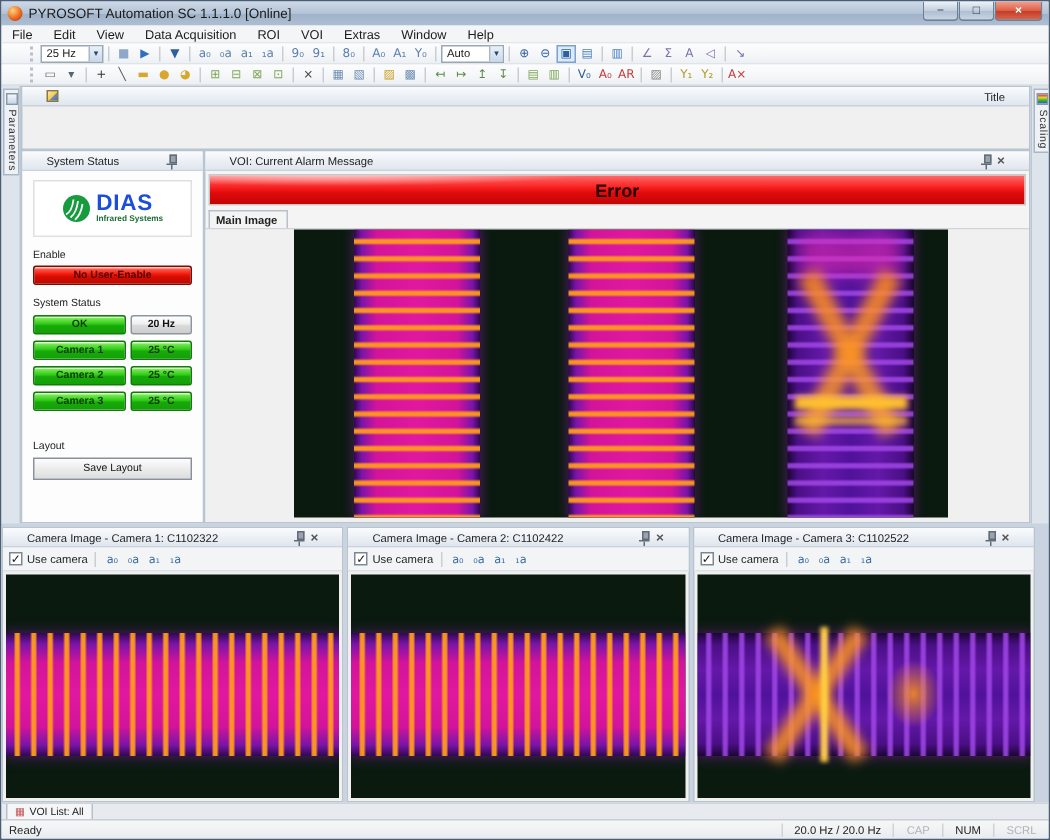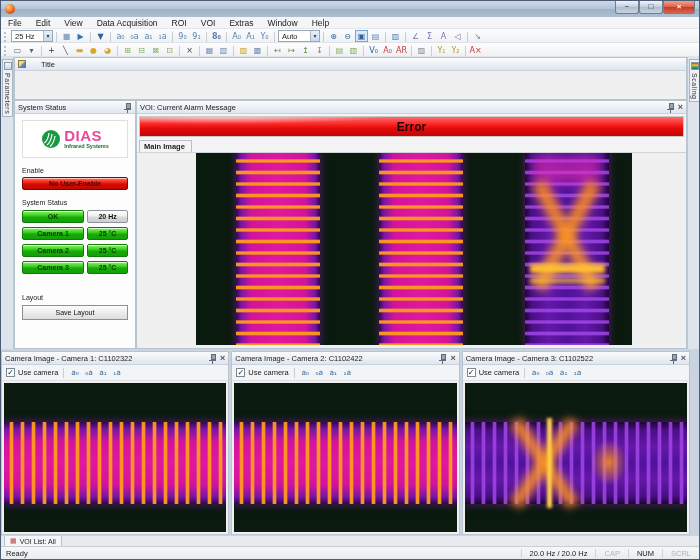--- a/index.html
+++ b/index.html
@@ -16,21 +16,21 @@
   .wincontrols { margin-left:auto; display:flex; margin-top:-3px; }
   .wc { width:24px; height:13px; font-size:8px; line-height:12px; text-align:center; color:#333;
     border:1px solid #6f7f92; border-top:none; background:linear-gradient(#eef3f9,#c2cfdf 50%,#aebdd0 51%,#c7d4e2);
     border-radius:0 0 3px 3px; }
   .wc.close { background:linear-gradient(#f2a08e,#dd5f47 50%,#c33a24 51%,#d8654d); color:#fff; font-weight:bold; width:32px; }
 
   
   .menubar { height:12px; flex:0 0 12px; display:flex; align-items:center; background:#f3f5f7;
     border-bottom:1px solid #e3e6ea; font-size:8.5px; color:#1a1a1a; }
   .menuitem { padding:0 7px; line-height:12px; }
-  .toolbar { height:14px; flex:0 0 14px; display:flex; align-items:flex-end; padding:0 2px; gap:1px;
+  .toolbar { height:14px; flex:0 0 14px; display:flex; align-items:center; padding:0 18px; gap:1px;
     background:linear-gradient(#fdfdfe,#eef1f4); border-bottom:1px solid #e0e3e7; }
   .grip { width:3px; height:10px; border-left:2px dotted #b6bfca; margin:0 3px 0 1px; }
   .combo { height:12px; width:42px; background:#fff; border:1px solid #9aa7b5; display:flex;
     align-items:center; font-size:7.5px; color:#222; padding-left:3px; }
   .combo .arrow { margin-left:auto; width:9px; height:10px; font-size:6px; line-height:10px; text-align:center;
     color:#345; background:linear-gradient(#e8f1fa,#c8d9ec); border-left:1px solid #aab8c6; }
   .ticon { min-width:13px; height:12px; display:flex; align-items:center; justify-content:center;
     font-family:"DejaVu Sans", sans-serif; font-size:8px; }
   .ticon.pressed { border:1px solid #7da2ce; background:#dcebfb; }
   .tsep { width:1px; height:10px; background:#c9ced4; margin:0 2px; }
@@ -41,22 +41,22 @@
   .vstrip { position:absolute; top:0; height:292px; background:#dde4ec; }
   .vstrip.left { left:0; width:13px; border-right:1px solid #bcc7d3; }
   .vstrip.right { right:0; width:12px; border-left:1px solid #bcc7d3; }
   .vtab { margin:2px 1px; background:#eef2f6; border:1px solid #a9b6c4; display:flex;
     flex-direction:column; align-items:center; padding:2px 0; gap:3px; width:11px; }
   .vtab .vtext { writing-mode:vertical-rl; font-size:7px; color:#333; letter-spacing:.5px; }
   .minisq { width:8px; height:8px; border:1px solid #8899aa; background:linear-gradient(#f4f8fc,#c7d6e6); }
   .minisq.rainbow { background:linear-gradient(180deg,#e03030,#e8d22c 35%,#2fb830 65%,#2f55c8); }
 
   .panel { position:absolute; border:1px solid #b9c4d1; background:#f0f0f0; display:flex; flex-direction:column; }
-  .phead { height:13px; flex:0 0 13px; display:flex; align-items:center; gap:15px; padding:0 3px;
-    background:linear-gradient(#fafbfd,#dfe6ee); border-bottom:1px solid #c9d2dc; font-size:7.5px; color:#222; }
+  .phead { height:13px; flex:0 0 13px; display:flex; align-items:center; gap:3px; padding:0 16px;
+    background:linear-gradient(#fafbfd,#dfe6ee); border-bottom:1px solid #c9d2dc; font-size:7.5px; color:#222;justify-content:space-between; }
   .phead .sp { margin-left:auto; display:flex; align-items:center; gap:3px; }
   .pin { width:9px; height:9px; position:relative; }
   .pin::before { content:""; position:absolute; left:3px; top:0; width:3px; height:4px;
     background:#9aa3ad; border:1px solid #626c77; }
   .pin::after { content:""; position:absolute; left:1px; top:6px; width:7px; height:3px;
     border-top:1px solid #626c77;
     background:linear-gradient(#626c77,#626c77) top center/1px 3px no-repeat; }
   .xbtn { font-size:9px; line-height:9px; color:#555; font-weight:bold; }
   .panelicon { width:8px; height:8px; border:1px solid #8a7a3a; background:linear-gradient(135deg,#ffe9a8 0%,#f3c944 55%,#6f8fc0 56%,#4f6fa8 100%); }
 
@@ -67,21 +67,21 @@
     box-shadow:inset 0 0 0 1px #fbfbfb; font-weight:bold; font-size:10px; color:#111;
     display:flex; align-items:center; justify-content:center; }
   .bigbtn.user { width:152px; } .bigbtn.product { flex:1; } .bigbtn.admin { width:142px; }
 
   
   #sysPanel { left:13px; top:43px; width:122px; height:249px; background:#fff; }
   .syscontent { flex:1; padding:6px 7px; background:#fdfdfd; }
   .logo { border:1px solid #e0e0e0; height:38px; display:flex; align-items:center; justify-content:center;
     gap:3px; background:#fff; }
   .logotext { display:flex; flex-direction:column; line-height:1; }
-  .logotext .dias { font-size:15px; font-weight:bold; color:#ec4899; letter-spacing:.5px; }
+  .logotext .dias { font-size:15px; font-weight:bold; color:#1d4ed8; letter-spacing:.5px; }
   .logotext .sub { font-size:5.5px; font-weight:bold; color:#1a6e34; margin-top:1px; }
   .grplabel { font-size:7px; color:#222; margin-top:9px; }
   .statebtn { height:13px; border-radius:2px; font-size:7px; font-weight:bold; display:flex;
     align-items:center; justify-content:center; margin-top:3px; }
   .red { background:linear-gradient(180deg,#ffb3a8 0%,#ff5a4e 12%,#ef1808 45%,#d40d00 60%,#c00800 100%);
     border:1px solid #7e0a00; color:#4d0000; box-shadow:inset 0 1px 0 rgba(255,255,255,.45); }
   .sysrow { display:flex; gap:3px; margin-top:4px; }
   .gbtn { flex:1.55; height:13px; border-radius:2px; font-size:7px; font-weight:bold; color:#0b3a00;
     display:flex; align-items:center; justify-content:center;
     background:linear-gradient(180deg,#d6ffc2 0%,#7bea55 10%,#2ecb17 45%,#17aa0a 55%,#13a007 100%);
@@ -160,20 +160,21 @@
   .seg { border-left:1px solid #d0d4d8; padding:0 8px; white-space:nowrap; }
   .seg.dim { color:#b0b4b8; }
 </style>
 </head>
 <body>
 
 <div class="window">
 
   <div class="titlebar">
     <div class="appicon"></div>
+    <div class="titletext">PYROSOFT Automation SC 1.1.1.0 [Online]</div>
     <div class="wincontrols">
       <div class="wc">−</div>
       <div class="wc">□</div>
       <div class="wc close">×</div>
     </div>
   </div>
 
   <div class="menubar">
     <span class="menuitem">File</span>
     <span class="menuitem">Edit</span>
@@ -199,21 +200,21 @@
     <span class="ticon" style="color: rgb(47, 95, 160);">▼</span>
     <div class="tsep"></div>
     <span class="ticon" style="color: rgb(91, 127, 174);">a₀</span>
     <span class="ticon" style="color: rgb(91, 127, 174);">₀a</span>
     <span class="ticon" style="color: rgb(91, 127, 174);">a₁</span>
     <span class="ticon" style="color: rgb(91, 127, 174);">₁a</span>
     <div class="tsep"></div>
     <span class="ticon" style="color: rgb(91, 127, 174);">9₀</span>
     <span class="ticon" style="color: rgb(91, 127, 174);">9₁</span>
     <div class="tsep"></div>
-    <span class="ticon" style="color: rgb(91, 127, 174); font-weight: bold;">8₀</span>
+    <span class="ticon" style="color: rgb(91, 127, 174);">8₀</span>
     <div class="tsep"></div>
     <span class="ticon" style="color: rgb(91, 127, 174);">A₀</span>
     <span class="ticon" style="color: rgb(91, 127, 174);">A₁</span>
     <span class="ticon" style="color: rgb(91, 127, 174);">Y₀</span>
     <div class="tsep"></div>
     <div class="combo">
       <span>Auto</span>
       <span class="arrow">▾</span>
     </div>
     <div class="tsep"></div>

